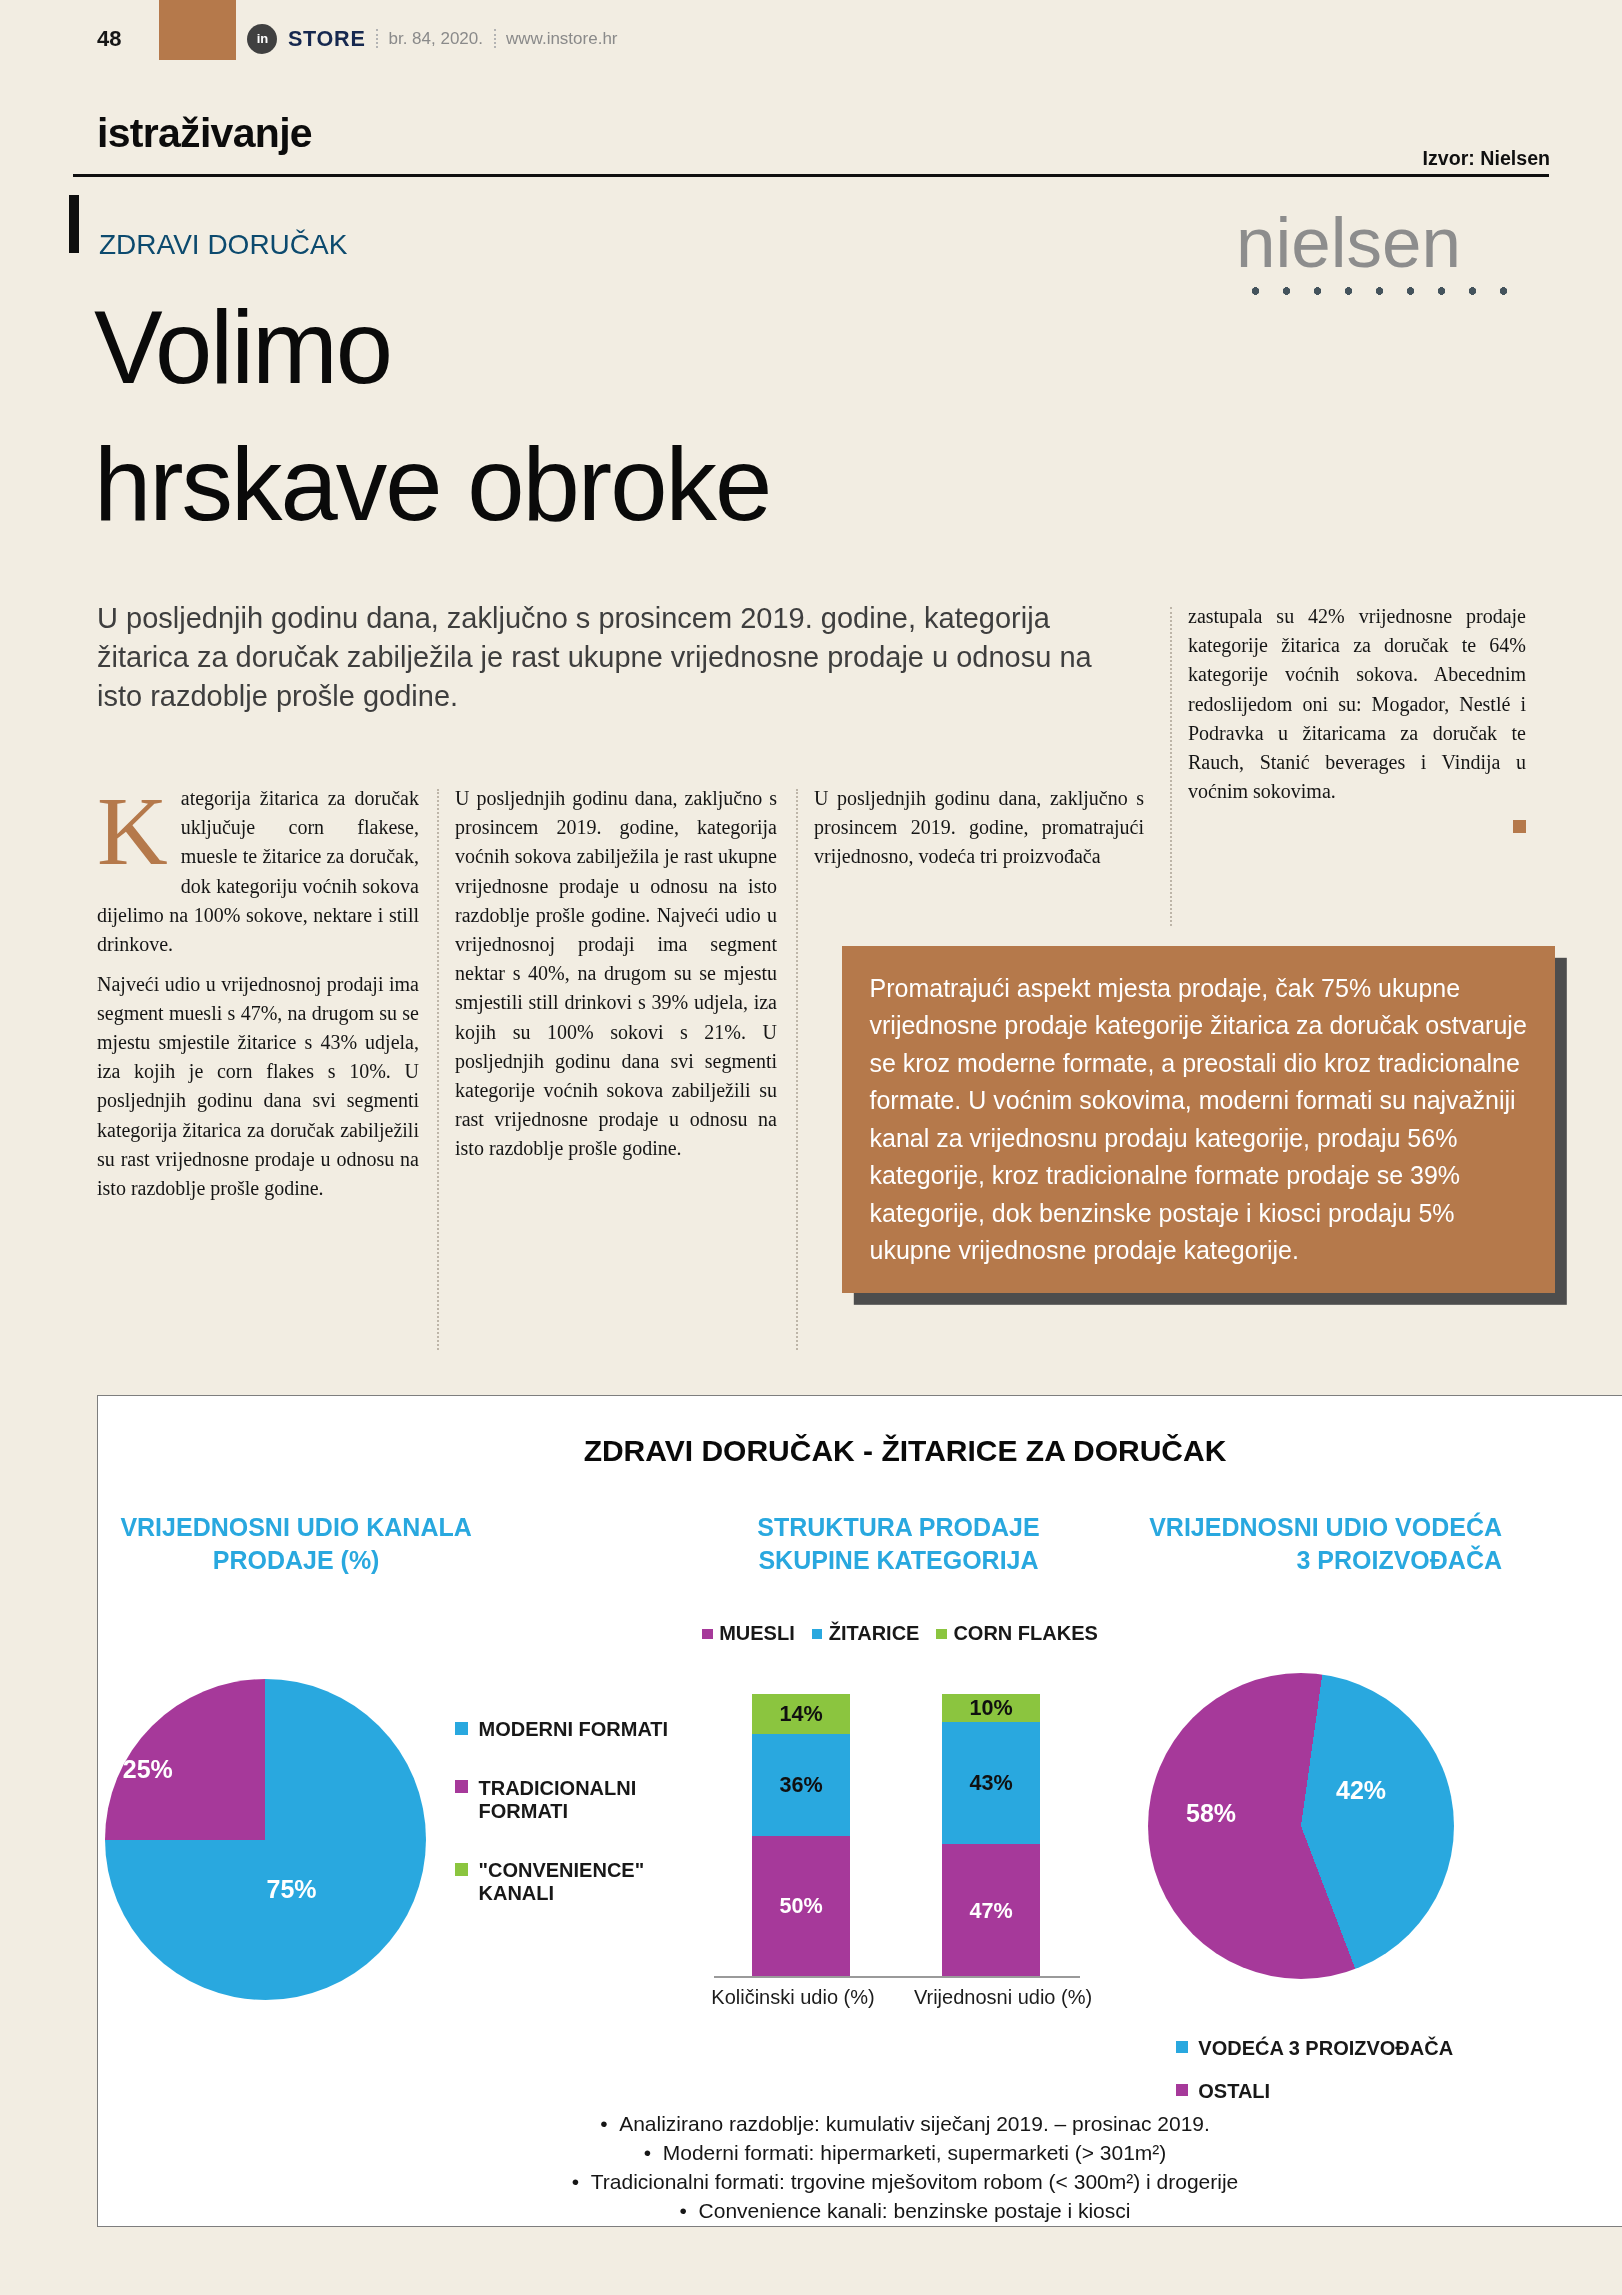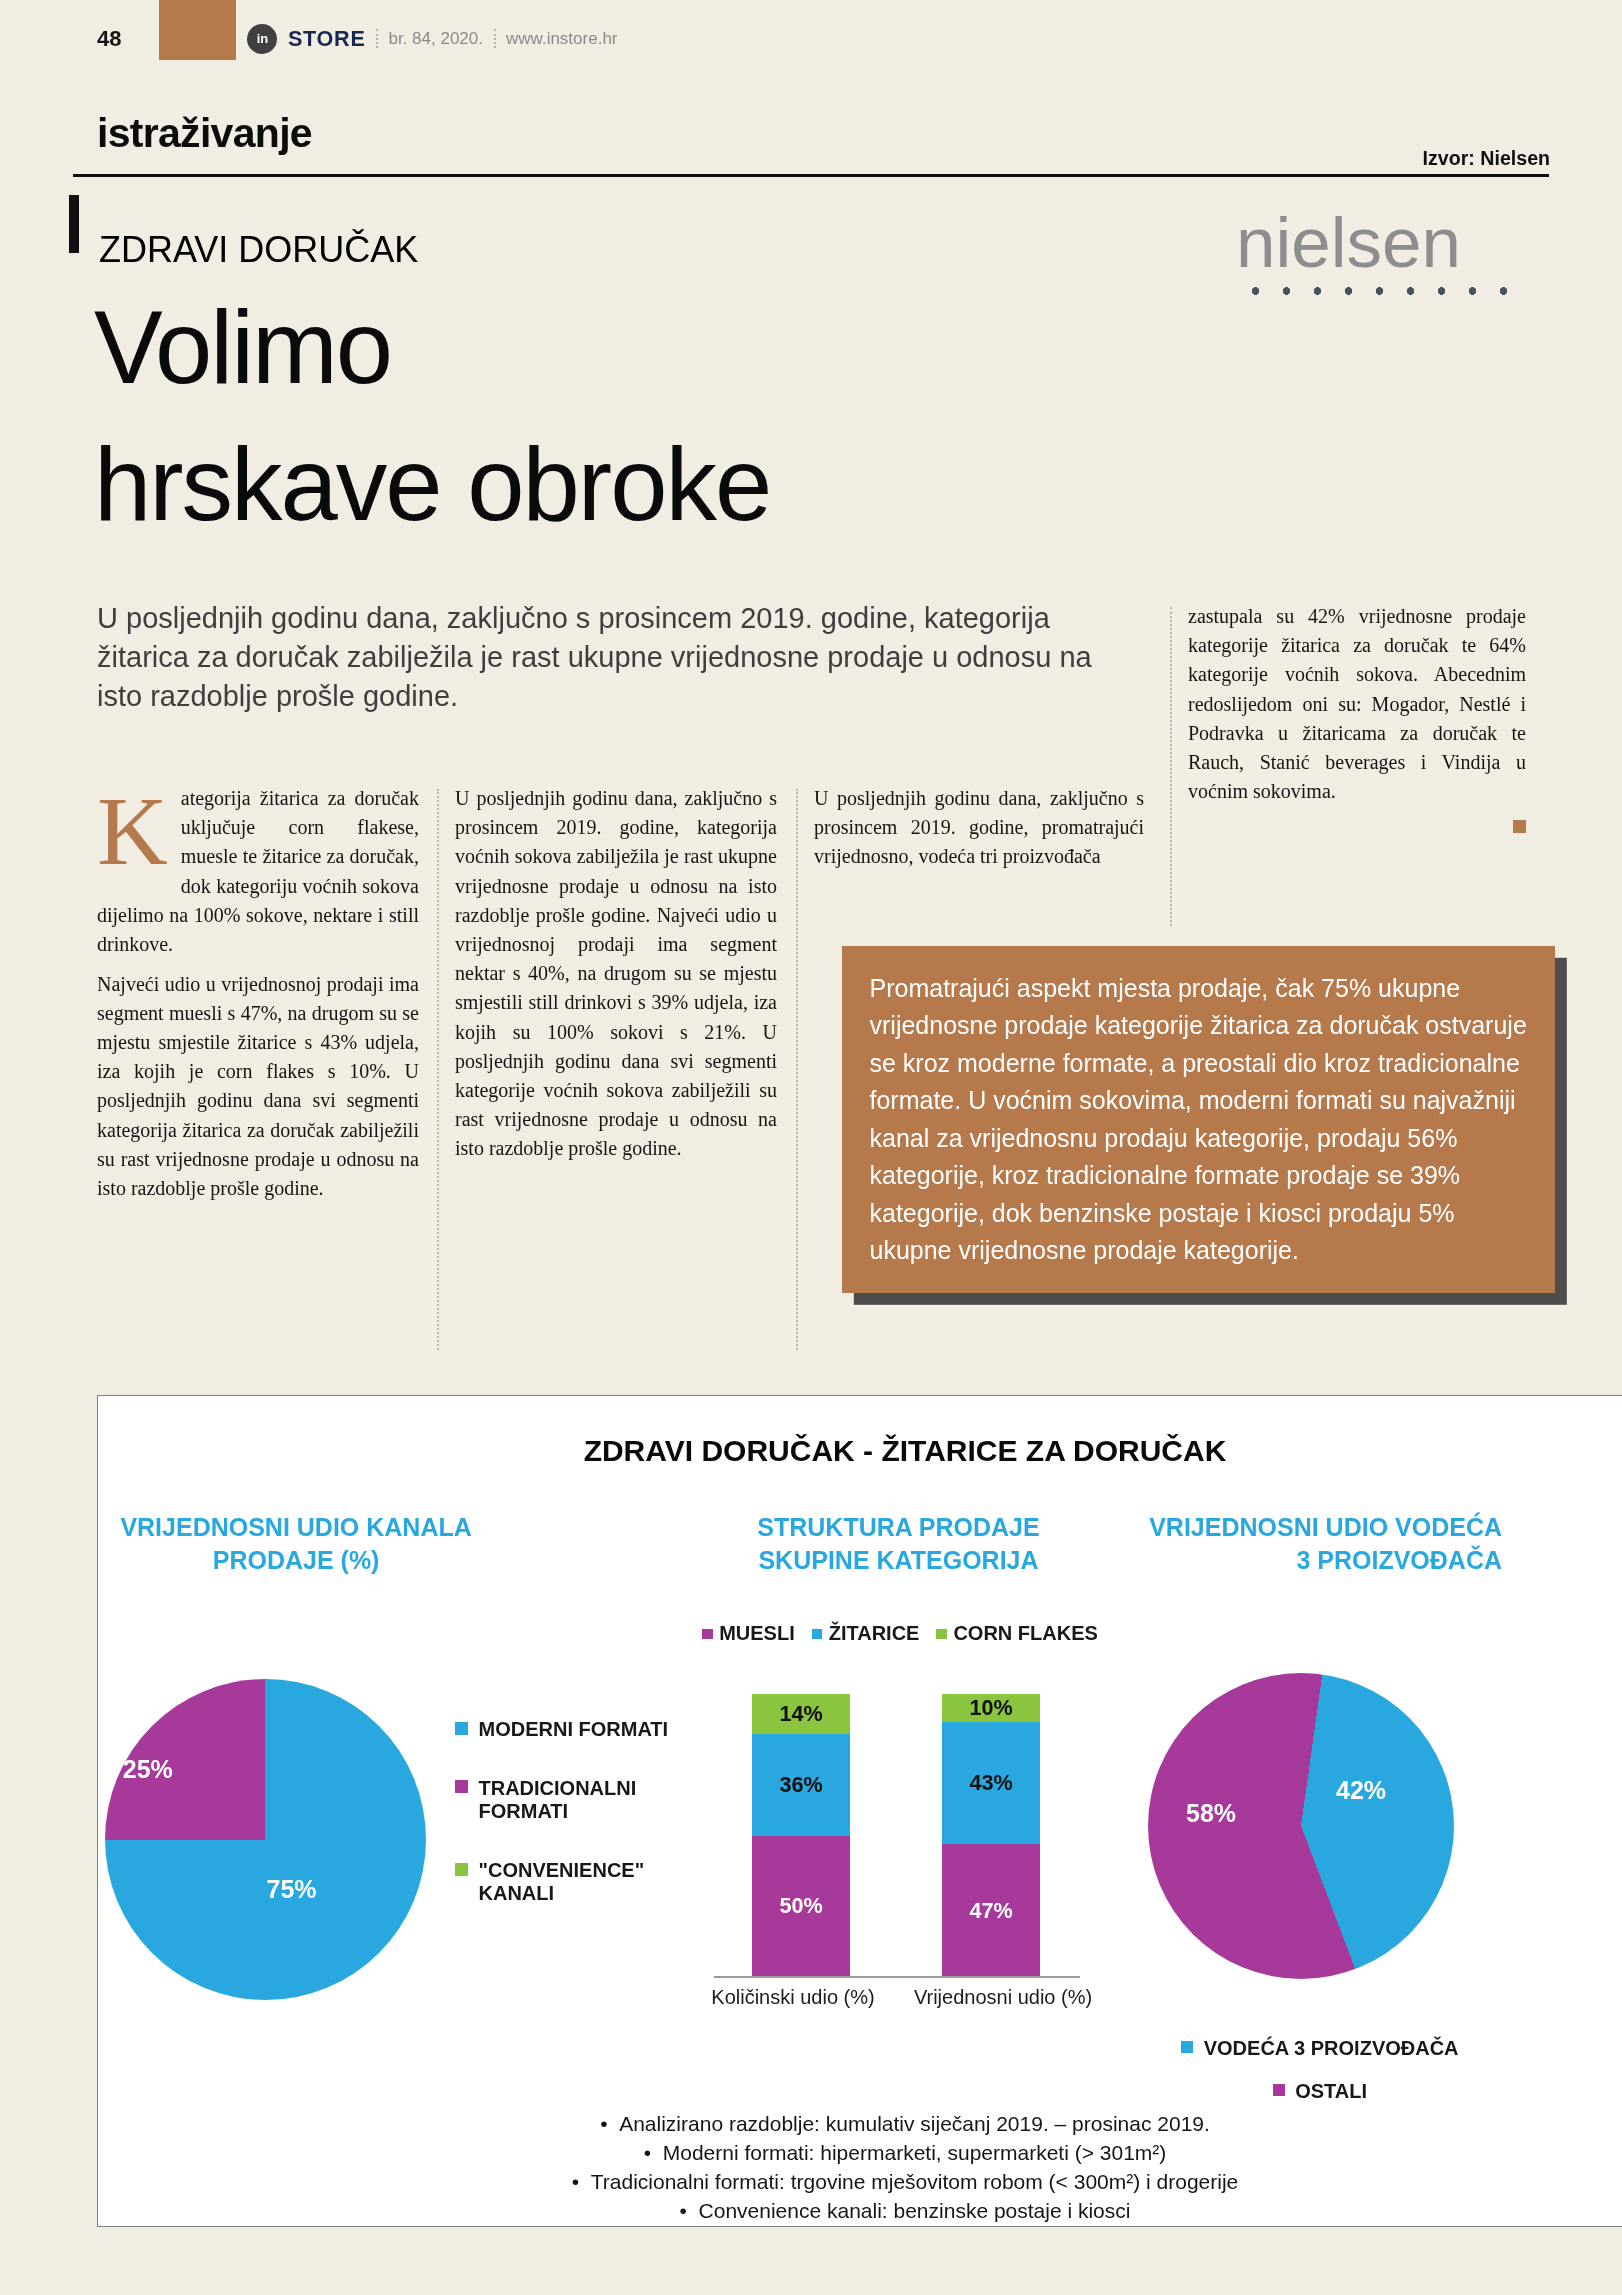--- a/index.html
+++ b/index.html
@@ -15,21 +15,21 @@
   .logo-circle { width:30px; height:30px; border-radius:50%; background:#404040; color:#fff; font-size:13px; font-weight:bold; display:flex; align-items:center; justify-content:center; }
   .logo-store { font-size:21.6px; font-weight:bold; color:#16284f; letter-spacing:0.7px; }
   .hsep { width:0; height:19.6px; border-left:2px dotted #b3b3b3; }
   .issue, .website { font-size:17px; color:#8a8a8a; }
 
   #section-title { left:97px; top:110px; font-size:41px; font-weight:bold; letter-spacing:-0.7px; color:#0c0c0c; }
   #header-rule { left:73px; top:174px; width:1476px; height:2.6px; background:#0f0f0f; }
   #source-label { right:73px; top:147px; font-size:19.6px; font-weight:bold; color:#101010; }
 
   #kicker-bar { left:69px; top:195px; width:9.8px; height:58px; background:#0f0f0f; }
-  #kicker { left:99px; top:229px; font-size:36px; color:#000000; }
+  #kicker { left:99px; top:229px; font-size:28px; color:#0c4a6e; }
 
   #nielsen { right:73px; top:207px; width:314px; }
   .nielsen-word { font-size:71px; color:#8d8d8d; line-height:1; }
   .nielsen-dots { margin-top:9.2px; margin-left:3.9px; width:283px; height:7.9px;
     background: radial-gradient(circle closest-side,#44535c 95%,transparent) 0 0/31px 7.9px repeat-x; }
 
   #headline { left:94px; top:280px; font-size:103px; font-weight:400; line-height:1.33; letter-spacing:-2px; color:#0a0a0a; }
 
   #lead { left:97px; top:599px; width:1031px; font-size:29px; line-height:1.34; color:#3e3e3e; }
 
@@ -80,21 +80,21 @@
   .legend-mid-item { display:flex; align-items:center; gap:6.5px; }
 
   #bars { left:654px; top:298px; width:288px; height:283px; display:flex; gap:92px; }
   .bar { width:98px; height:100%; display:flex; flex-direction:column; justify-content:flex-end; }
   .seg { display:flex; align-items:center; justify-content:center; }
   .seg-label { font-size:21.6px; font-weight:bold; }
   #baseline { left:616px; top:580px; width:366px; border-top:2px solid #9a9a9a; }
   #axis-labels { left:597px; top:590px; width:406px; display:flex; justify-content:space-between; }
   .axis-label { width:196px; text-align:center; font-size:20px; color:#1c1c1c; }
 
-  #legend2 { left:1078px; top:641px; gap:19.6px; width:288px;align-items:center; }
+  #legend2 { left:1078px; top:641px; gap:19.6px; width:288px; }
 
   #footnotes { left:0; right:0; top:713px; text-align:center; font-size:21px; line-height:29px; color:#161616; }
   .footnote::before { content:"\2022\00a0\00a0"; }
 </style>
 </head>
 <body>
 
 <div class="abs" id="corner-accent"></div>
 <div class="abs" id="header-row">
   <span class="page-num">48</span>

